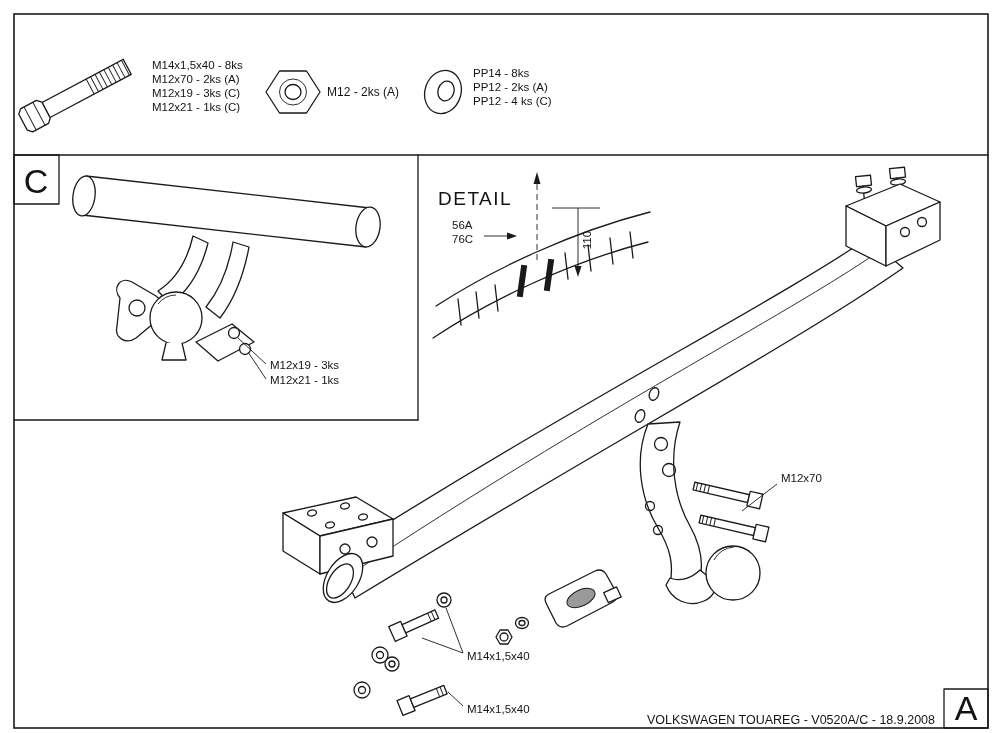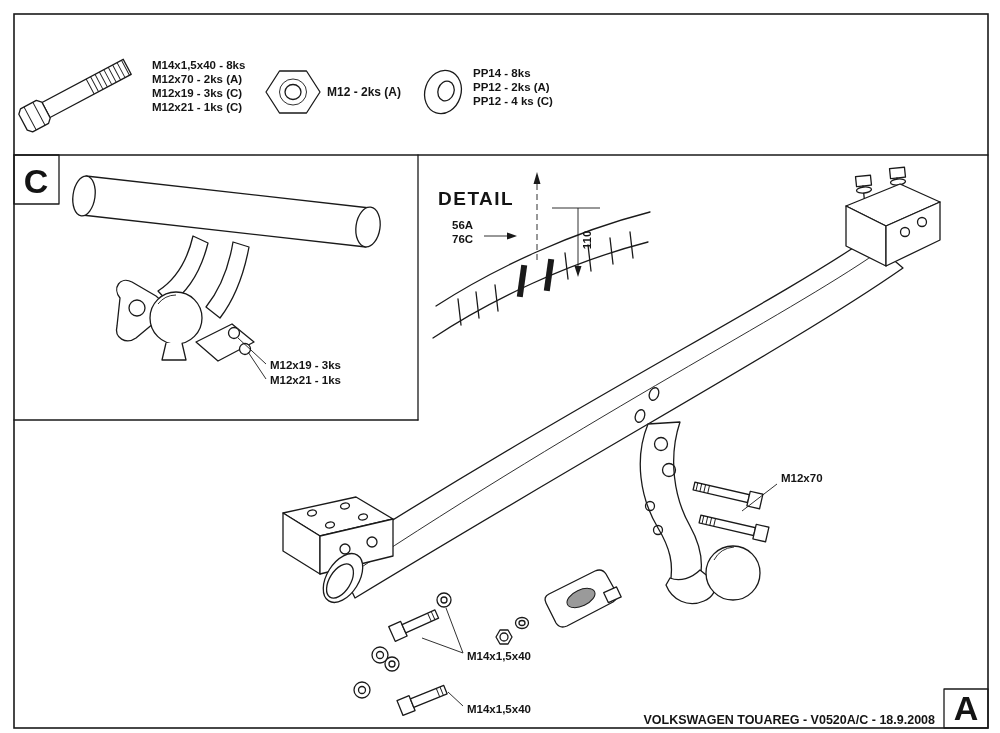--- a/index.html
+++ b/index.html
@@ -1,16 +1,16 @@
 <!DOCTYPE html>
 <html><head>
 <meta charset="utf-8">
 <style>
   html,body{margin:0;padding:0;background:#ffffff;}
-  .page{position:relative;width:1000px;height:733px;background:#ffffff;font-family:"Liberation Sans",sans-serif;overflow:hidden;font-weight:bold;}
+  .page{position:relative;width:1000px;height:733px;background:#ffffff;font-family:"Liberation Sans",sans-serif;overflow:hidden;}
   svg{display:block;}
   .ln{fill:none;stroke:#1a1a1a;stroke-width:1.3;stroke-linecap:round;stroke-linejoin:round;}
   .frame{fill:none;stroke:#1a1a1a;stroke-width:1.6;}
   .fw{fill:#ffffff;stroke:#1a1a1a;stroke-width:1.3;stroke-linejoin:round;}
   .thin{fill:none;stroke:#1a1a1a;stroke-width:0.9;}
   .dark{fill:#1a1a1a;stroke:none;}
   .hatch{fill:#9a9a9a;stroke:#1a1a1a;stroke-width:1;}
   text{fill:#141414;font-family:"Liberation Sans",sans-serif;}
   .lbl{font-size:11.5px;}
   .lbl12{font-size:12px;}

